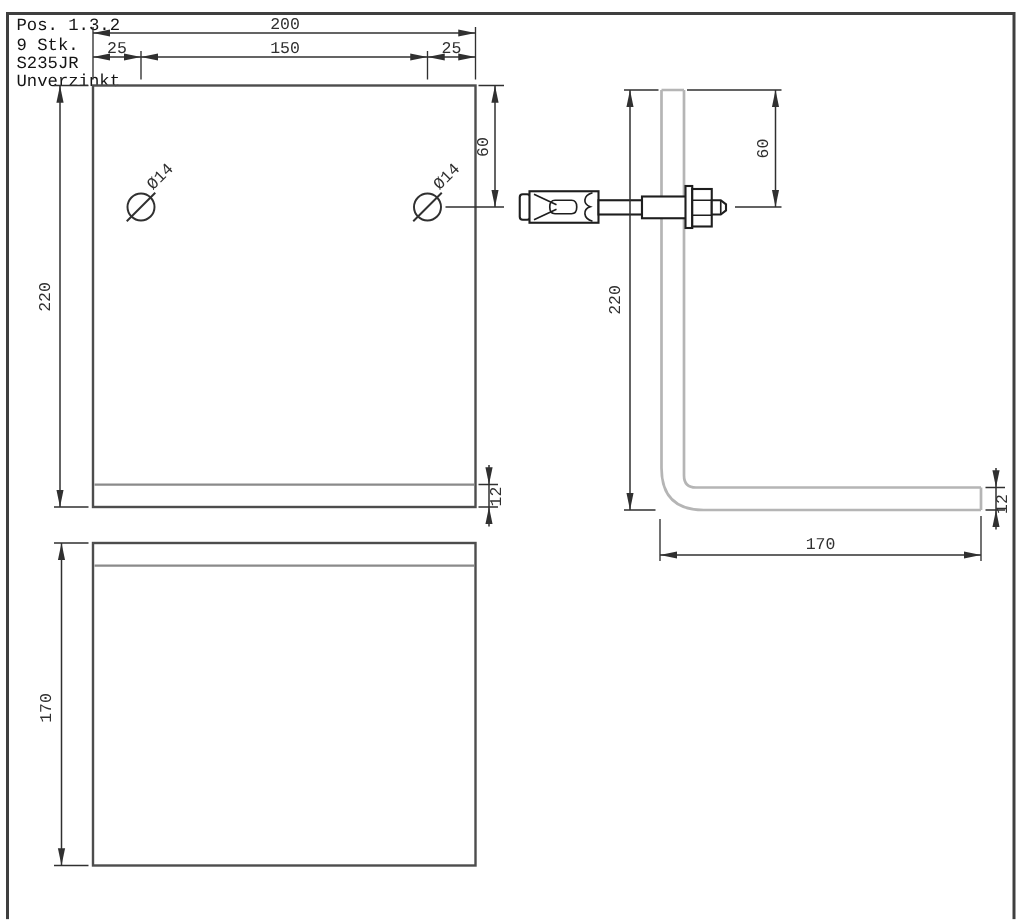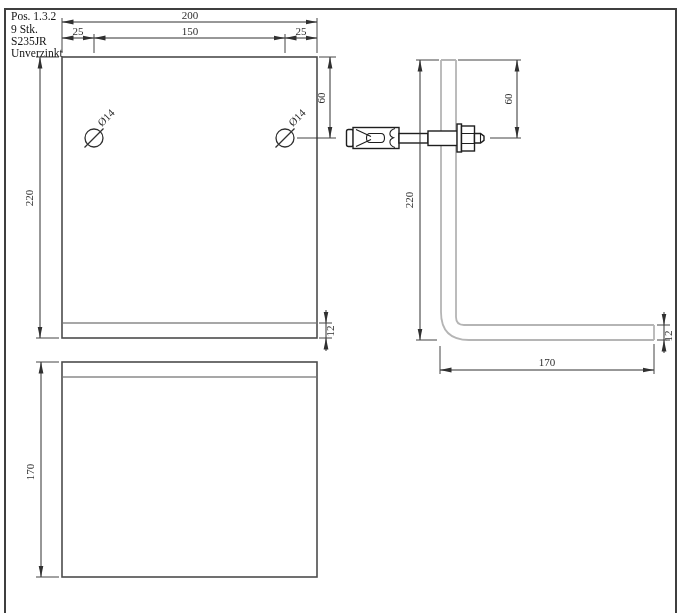--- a/index.html
+++ b/index.html
@@ -1,17 +1,17 @@
 <!DOCTYPE html>
 <html style="--c-background: #ffffff; --c-frame: #3f3f3f; --c-outline: #4d4d4d; --c-bend_line: #8a8a8a; --c-profile_gray: #b5b5b5; --c-dimension: #303030; --c-bolt: #1e1e1e;"><head>
 <meta charset="utf-8">
 <style>
   html,body{margin:0;padding:0;background:#fff;}
   .stage{position:relative;width:685px;height:613px;background:var(--c-background,#fff);overflow:hidden;
-         font-family:Liberation Serif, serif;}
+         font-family:Liberation Mono, monospace;}
   svg{position:absolute;left:0;top:0;}
   .frame-line{stroke:var(--c-frame,#3f3f3f);stroke-width:2;fill:none;}
   .outline{stroke:var(--c-outline,#4d4d4d);stroke-width:1.6;fill:none;}
   .bend{stroke:var(--c-bend_line,#8a8a8a);stroke-width:1.5;fill:none;}
   .profile{stroke:var(--c-profile_gray,#b5b5b5);stroke-width:1.8;fill:none;}
   .dimline{stroke:var(--c-dimension,#303030);stroke-width:1;fill:none;}
   .ext{stroke:var(--c-dimension,#303030);stroke-width:0.9;fill:none;}
   .hole{stroke:var(--c-dimension,#303030);stroke-width:1.3;fill:none;}
   .bolt{stroke:var(--c-bolt,#1e1e1e);stroke-width:1.4;fill:#fff;}
   .boltdetail{stroke:var(--c-bolt,#1e1e1e);stroke-width:1.1;fill:none;}

